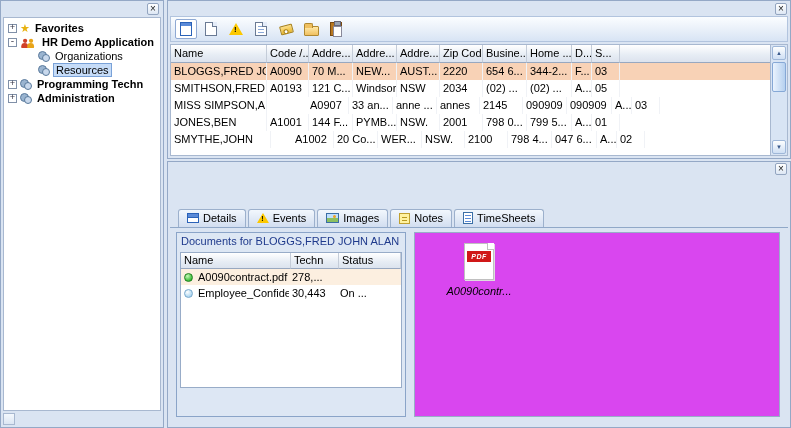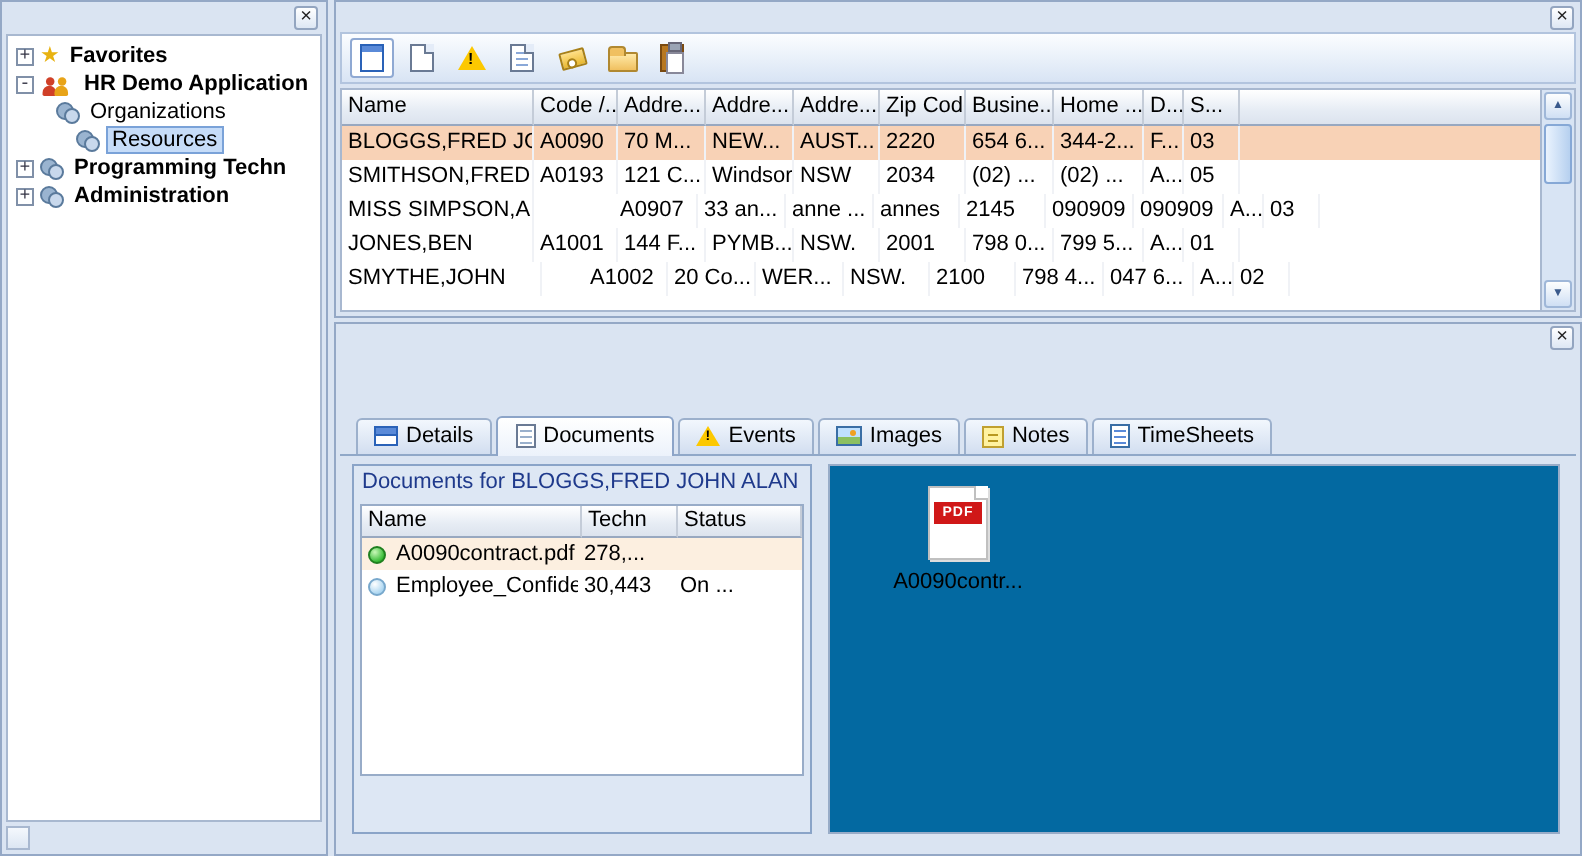--- a/index.html
+++ b/index.html
@@ -95,21 +95,21 @@
   .dl-hcell { flex:none; padding:1px 3px; background:linear-gradient(#ffffff,#e6ecf4 60%,#dce3ee); border-right:1px solid #c4ccd8; border-bottom:1px solid #98a8c0; white-space:nowrap; overflow:hidden; }
   .dl-hfill { flex:1; background:linear-gradient(#ffffff,#e6ecf4 60%,#dce3ee); border-bottom:1px solid #98a8c0; }
   .dl-row { display:flex; align-items:center; height:16px; }
   .dl-row.selected { background:#fcefe0; }
   .dl-cell { flex:none; padding:0 3px; white-space:nowrap; overflow:hidden; }
   .dot { width:9px; height:9px; border-radius:50%; flex:none; margin:0 2px 0 3px; }
   .dot-green { background:radial-gradient(circle at 35% 30%, #c8f8b8, #30b830 75%); border:1px solid #208020; }
   .dot-blue { background:radial-gradient(circle at 35% 30%, #ffffff, #a8d4f0 75%); border:1px solid #78a8cc; }
   .save-btn { position:absolute; left:3px; right:3px; bottom:3px; height:21px; line-height:19px; text-align:center; background:linear-gradient(#f8fbff,#d8e6f6 50%,#c2d6ee); border:1px solid #7a9cc8; border-radius:3px; }
 
-  .preview-panel { position:absolute; left:246px; top:70px; right:10px; bottom:10px; background:#0369a1; border:1px solid #98acc8; }
+  .preview-panel { position:absolute; left:246px; top:70px; right:10px; bottom:10px; background:#d946ef; border:1px solid #98acc8;font-style:italic; }
   .pdf-thumb { position:absolute; left:24px; top:10px; width:80px; text-align:center; }
   .pdf-icon { width:30px; height:37px; margin:0 auto; background:#fff; border:1px solid #c0c0c0; position:relative; box-shadow:1px 1px 0 #ddd; }
   .pdf-icon::after { content:""; position:absolute; right:-1px; top:-1px; width:6px; height:6px; background:#fff; border-left:1px solid #c0c0c0; border-bottom:1px solid #c0c0c0; }
   .pdf-band { position:absolute; left:2px; right:2px; top:7px; height:11px; background:#d01818; color:#fff; font-size:7px; font-weight:bold; line-height:11px; text-align:center; letter-spacing:0.5px; }
   .pdf-name { margin-top:5px; }
 </style>
 </head>
 <body>
 
 <div class="app">
@@ -123,21 +123,21 @@
           <span class="tree-label bold">Favorites</span>
         </div>
         <div class="tree-item" style="padding-left: 4px;">
           <span class="expander">-</span>
           <span class="people-ico" style="transform: scale(0.85);">
             <span class="p1"></span>
             <span class="p2"></span>
           </span>
           <span class="tree-label bold">HR Demo Application</span>
         </div>
-        <div class="tree-item" style="padding-left: 24px;">
+        <div class="tree-item" style="padding-left: 34px;">
           <span class="gear-ico"></span>
           <span class="tree-label">Organizations</span>
         </div>
         <div class="tree-item selected" style="padding-left: 34px;">
           <span class="gear-ico"></span>
           <span class="tree-label">Resources</span>
         </div>
         <div class="tree-item" style="padding-left: 4px;">
           <span class="expander">+</span>
           <span class="gear-ico"></span>
@@ -268,24 +268,20 @@
     </div>
   </div>
 
   <div class="panel detail-panel">
     <span class="close-btn" style="right:3px;top:1px;">×</span>
     <div class="tabs">
         <span class="tab">
           <span class="ic-details"></span>
           <span>Details</span>
         </span>
-        <span class="tab active">
-          <span class="ic-tab-doc"></span>
-          <span>Documents</span>
-        </span>
         <span class="tab">
           <span class="ic-tab-warning">
             <span class="mark">!</span>
           </span>
           <span>Events</span>
         </span>
         <span class="tab">
           <span class="ic-image"></span>
           <span>Images</span>
         </span>

